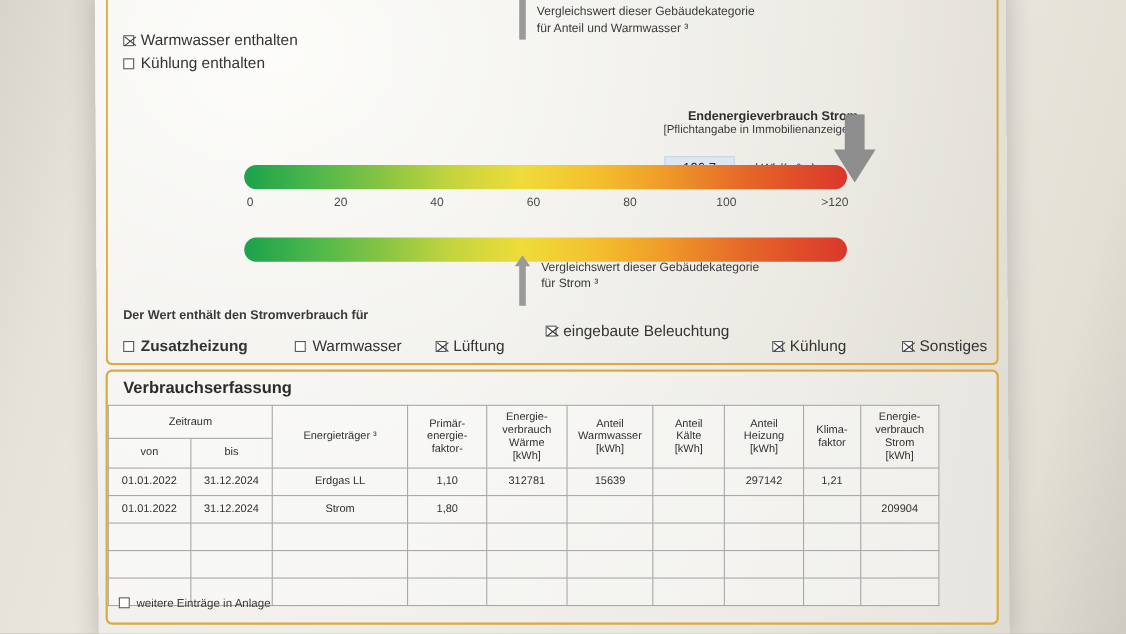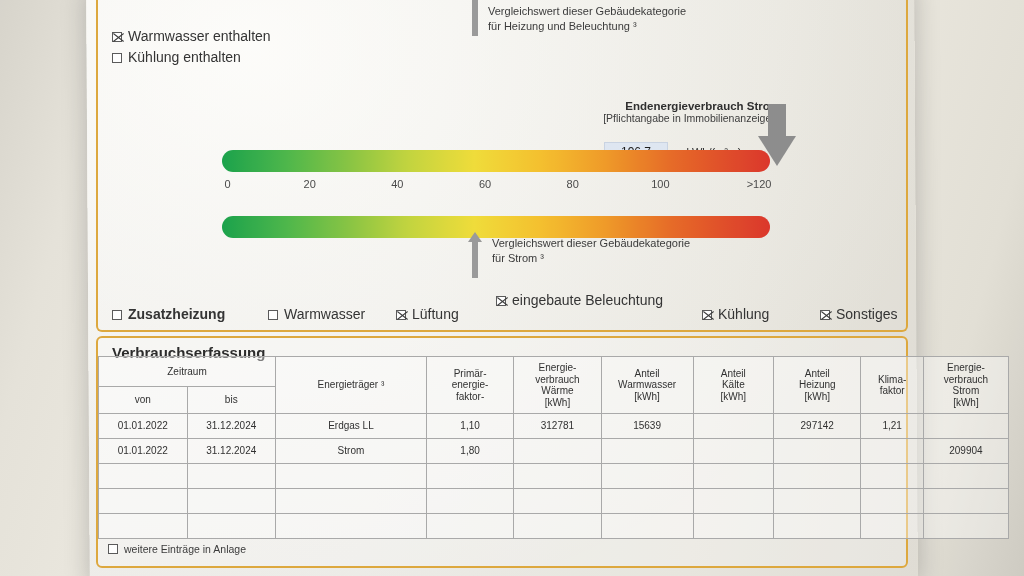--- a/index.html
+++ b/index.html
@@ -214,22 +214,22 @@
     position: absolute;
     left: 112px;
     top: 344px;
     font-size: 15px;
     font-weight: bold;
     color: #2b2b2b;
   }
   table.verbrauch {
     position: absolute;
     left: 98px;
-    top: 356px;
-    width: 911px;
+    top: 368px;
+    width: 756px;
     border-collapse: collapse;
     font-size: 10px;
     color: #303030;
     background: rgba(255,255,255,0.4);
   }
   table.verbrauch th,
   table.verbrauch td {
     border: 1px solid #a9a9a9;
     text-align: center;
     vertical-align: middle;
@@ -271,21 +271,21 @@
   </div>
   <div class="chk-line" style="left:112px; top:49px;">
     <span class="cb"></span><span>Kühlung enthalten</span>
   </div>
 
   <div class="arrow-up" style="left:468px; top:-10px;">
     <div class="shaft"></div>
   </div>
   <div class="note" style="left:488px; top:4px;">
     <div>Vergleichswert dieser Gebäudekategorie</div>
-    <div>für Heizung und Beleuchtung ³</div>
+    <div>für Anteil und Warmwasser ³</div>
   </div>
 
   <div class="callout" style="right:244px; top:100px;">
     <div class="title">Endenergieverbrauch Strom</div>
     <div class="sub">[Pflichtangabe in Immobilienanzeigen]</div>
   </div>
   <div style="position:absolute; left:604px; top:142px;">
     <span class="valuebox">196,7</span>
     <span class="unit">kWh/(m²·a)</span>
   </div>
@@ -310,20 +310,21 @@
 
   <div class="arrow-up" style="left:468px; top:232px;">
     <div class="head"></div>
       <div class="shaft"></div>
   </div>
   <div class="note" style="left:492px; top:236px;">
     <div>Vergleichswert dieser Gebäudekategorie</div>
     <div>für Strom ³</div>
   </div>
 
+  <div class="note" style="left:112px; top:280px; font-weight:bold; font-size:11.5px;">Der Wert enthält den Stromverbrauch für</div>
 
   <div class="chk-line" style="left:112px; top:306px;font-weight:bold;">
     <span class="cb"></span><span>Zusatzheizung</span>
   </div>
   <div class="chk-line" style="left:268px; top:306px;">
     <span class="cb"></span><span>Warmwasser</span>
   </div>
   <div class="chk-line" style="left:396px; top:306px;">
     <span class="cb checked"></span><span>Lüftung</span>
   </div>

